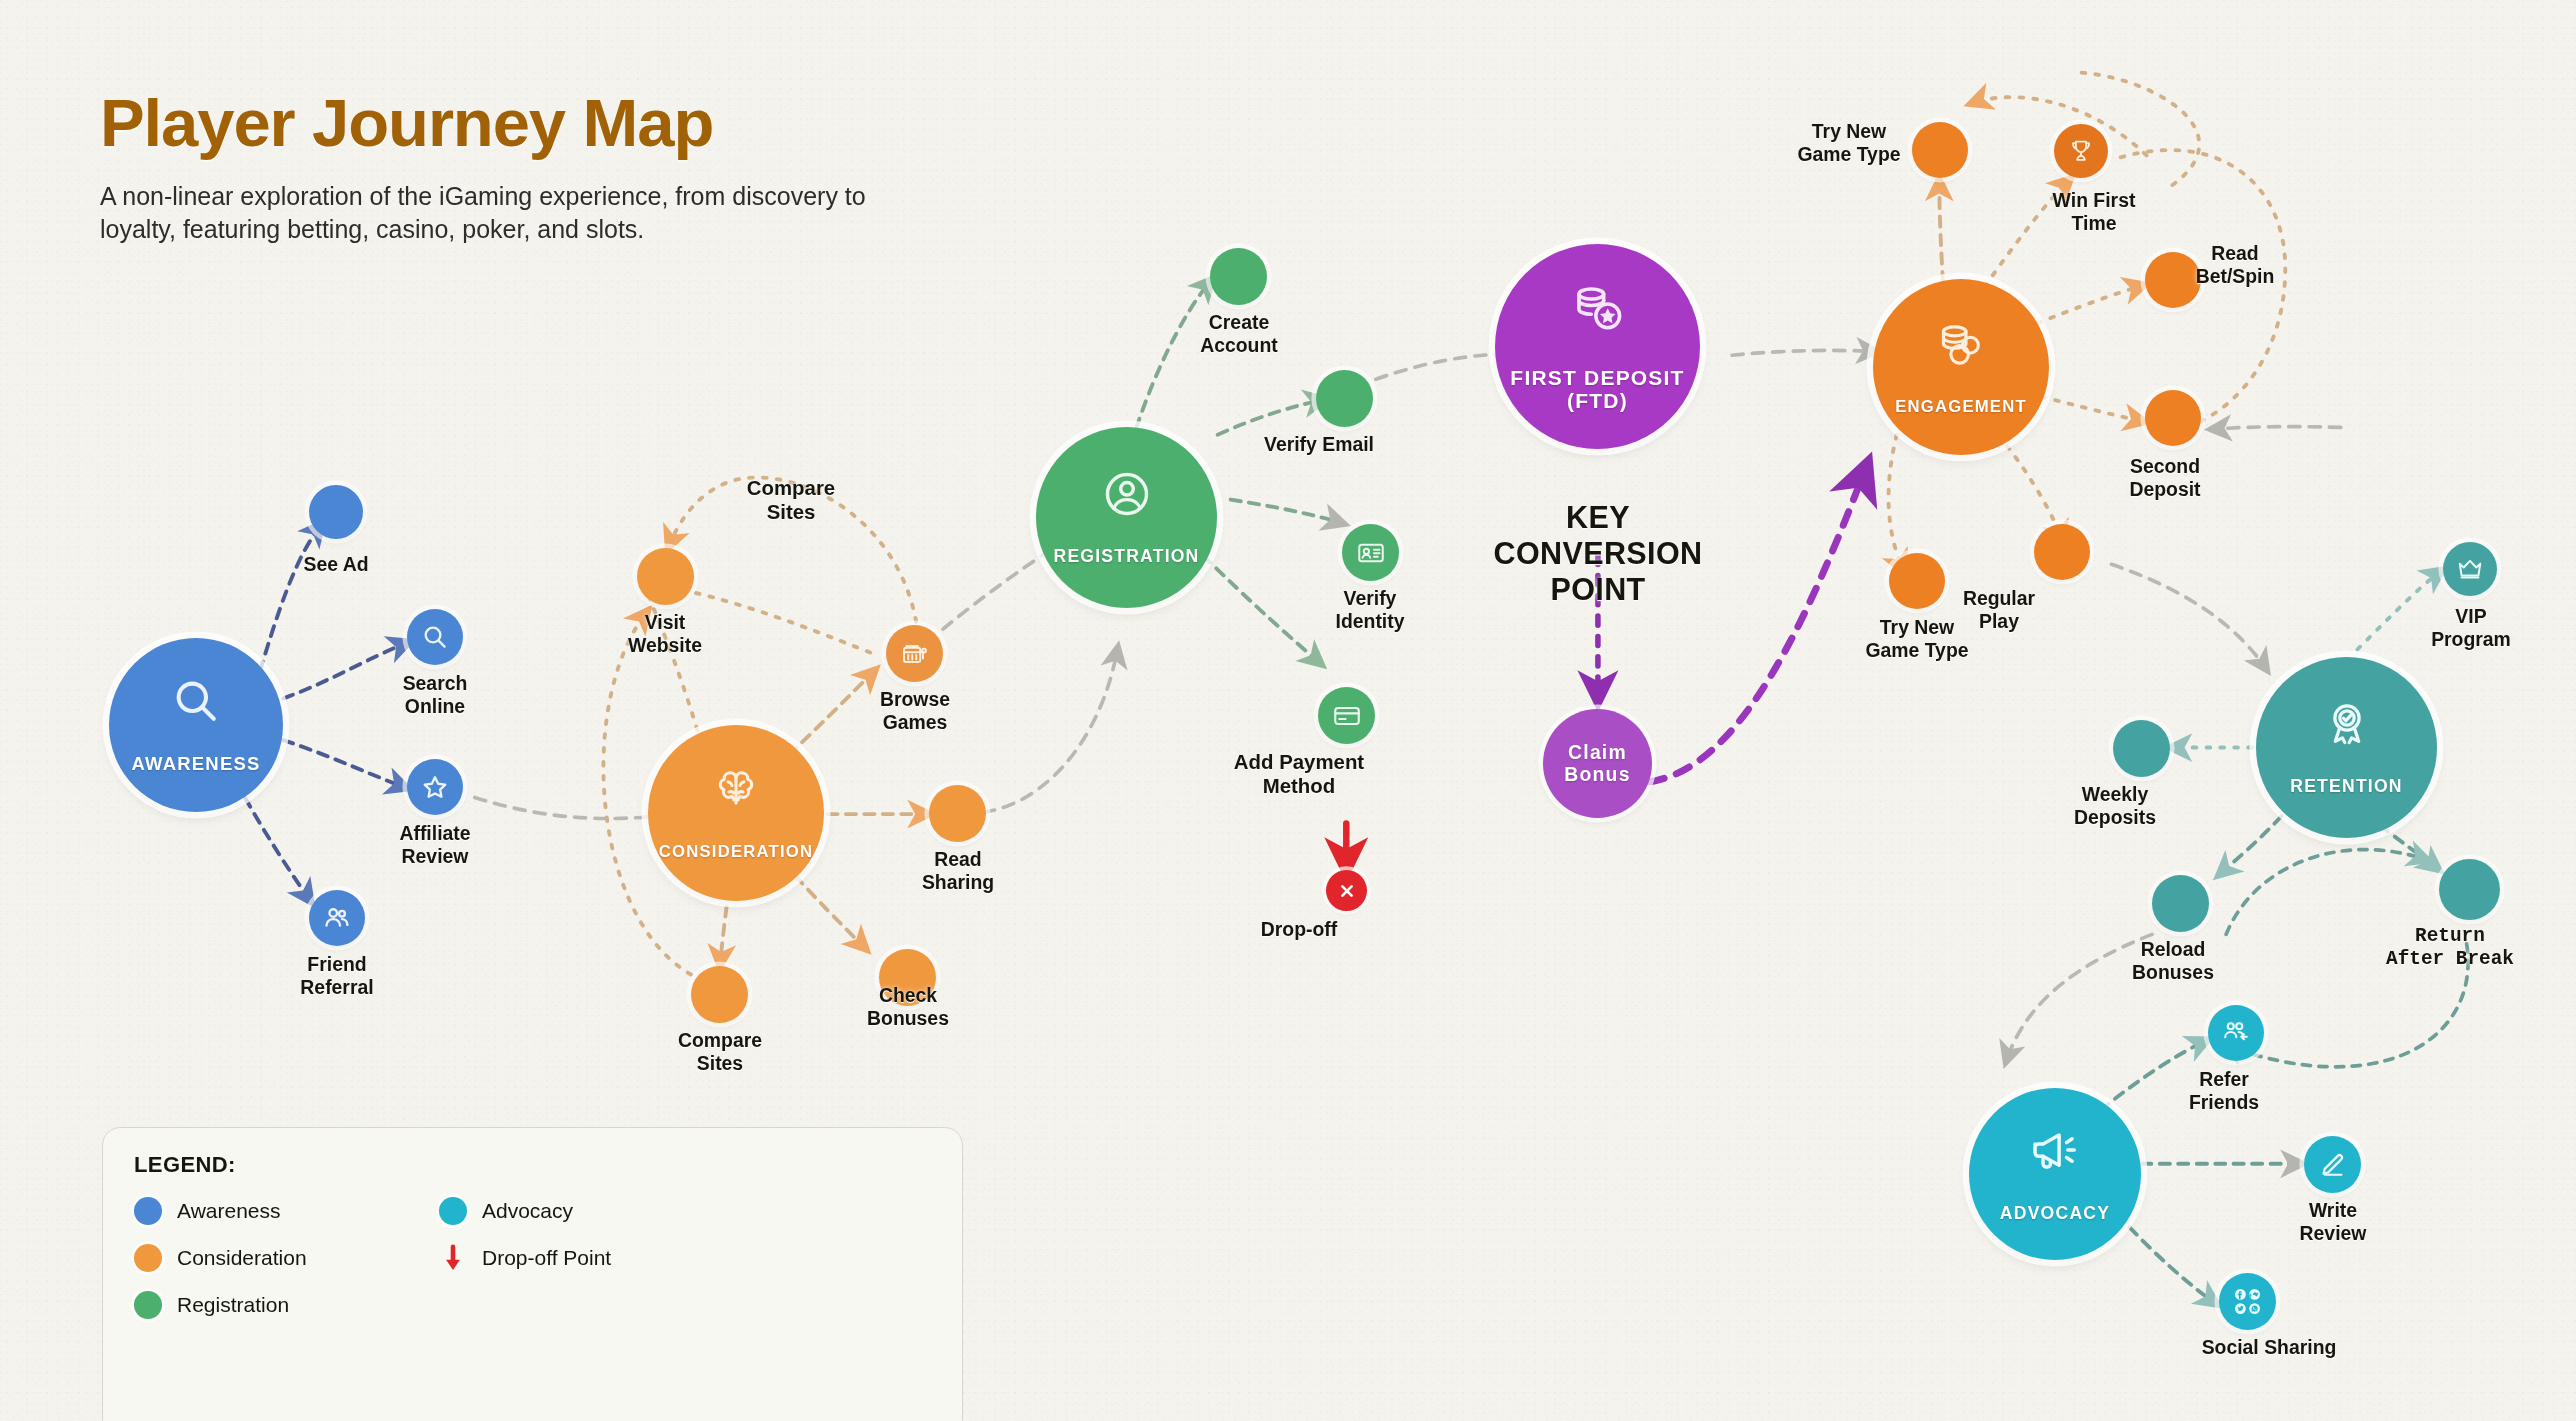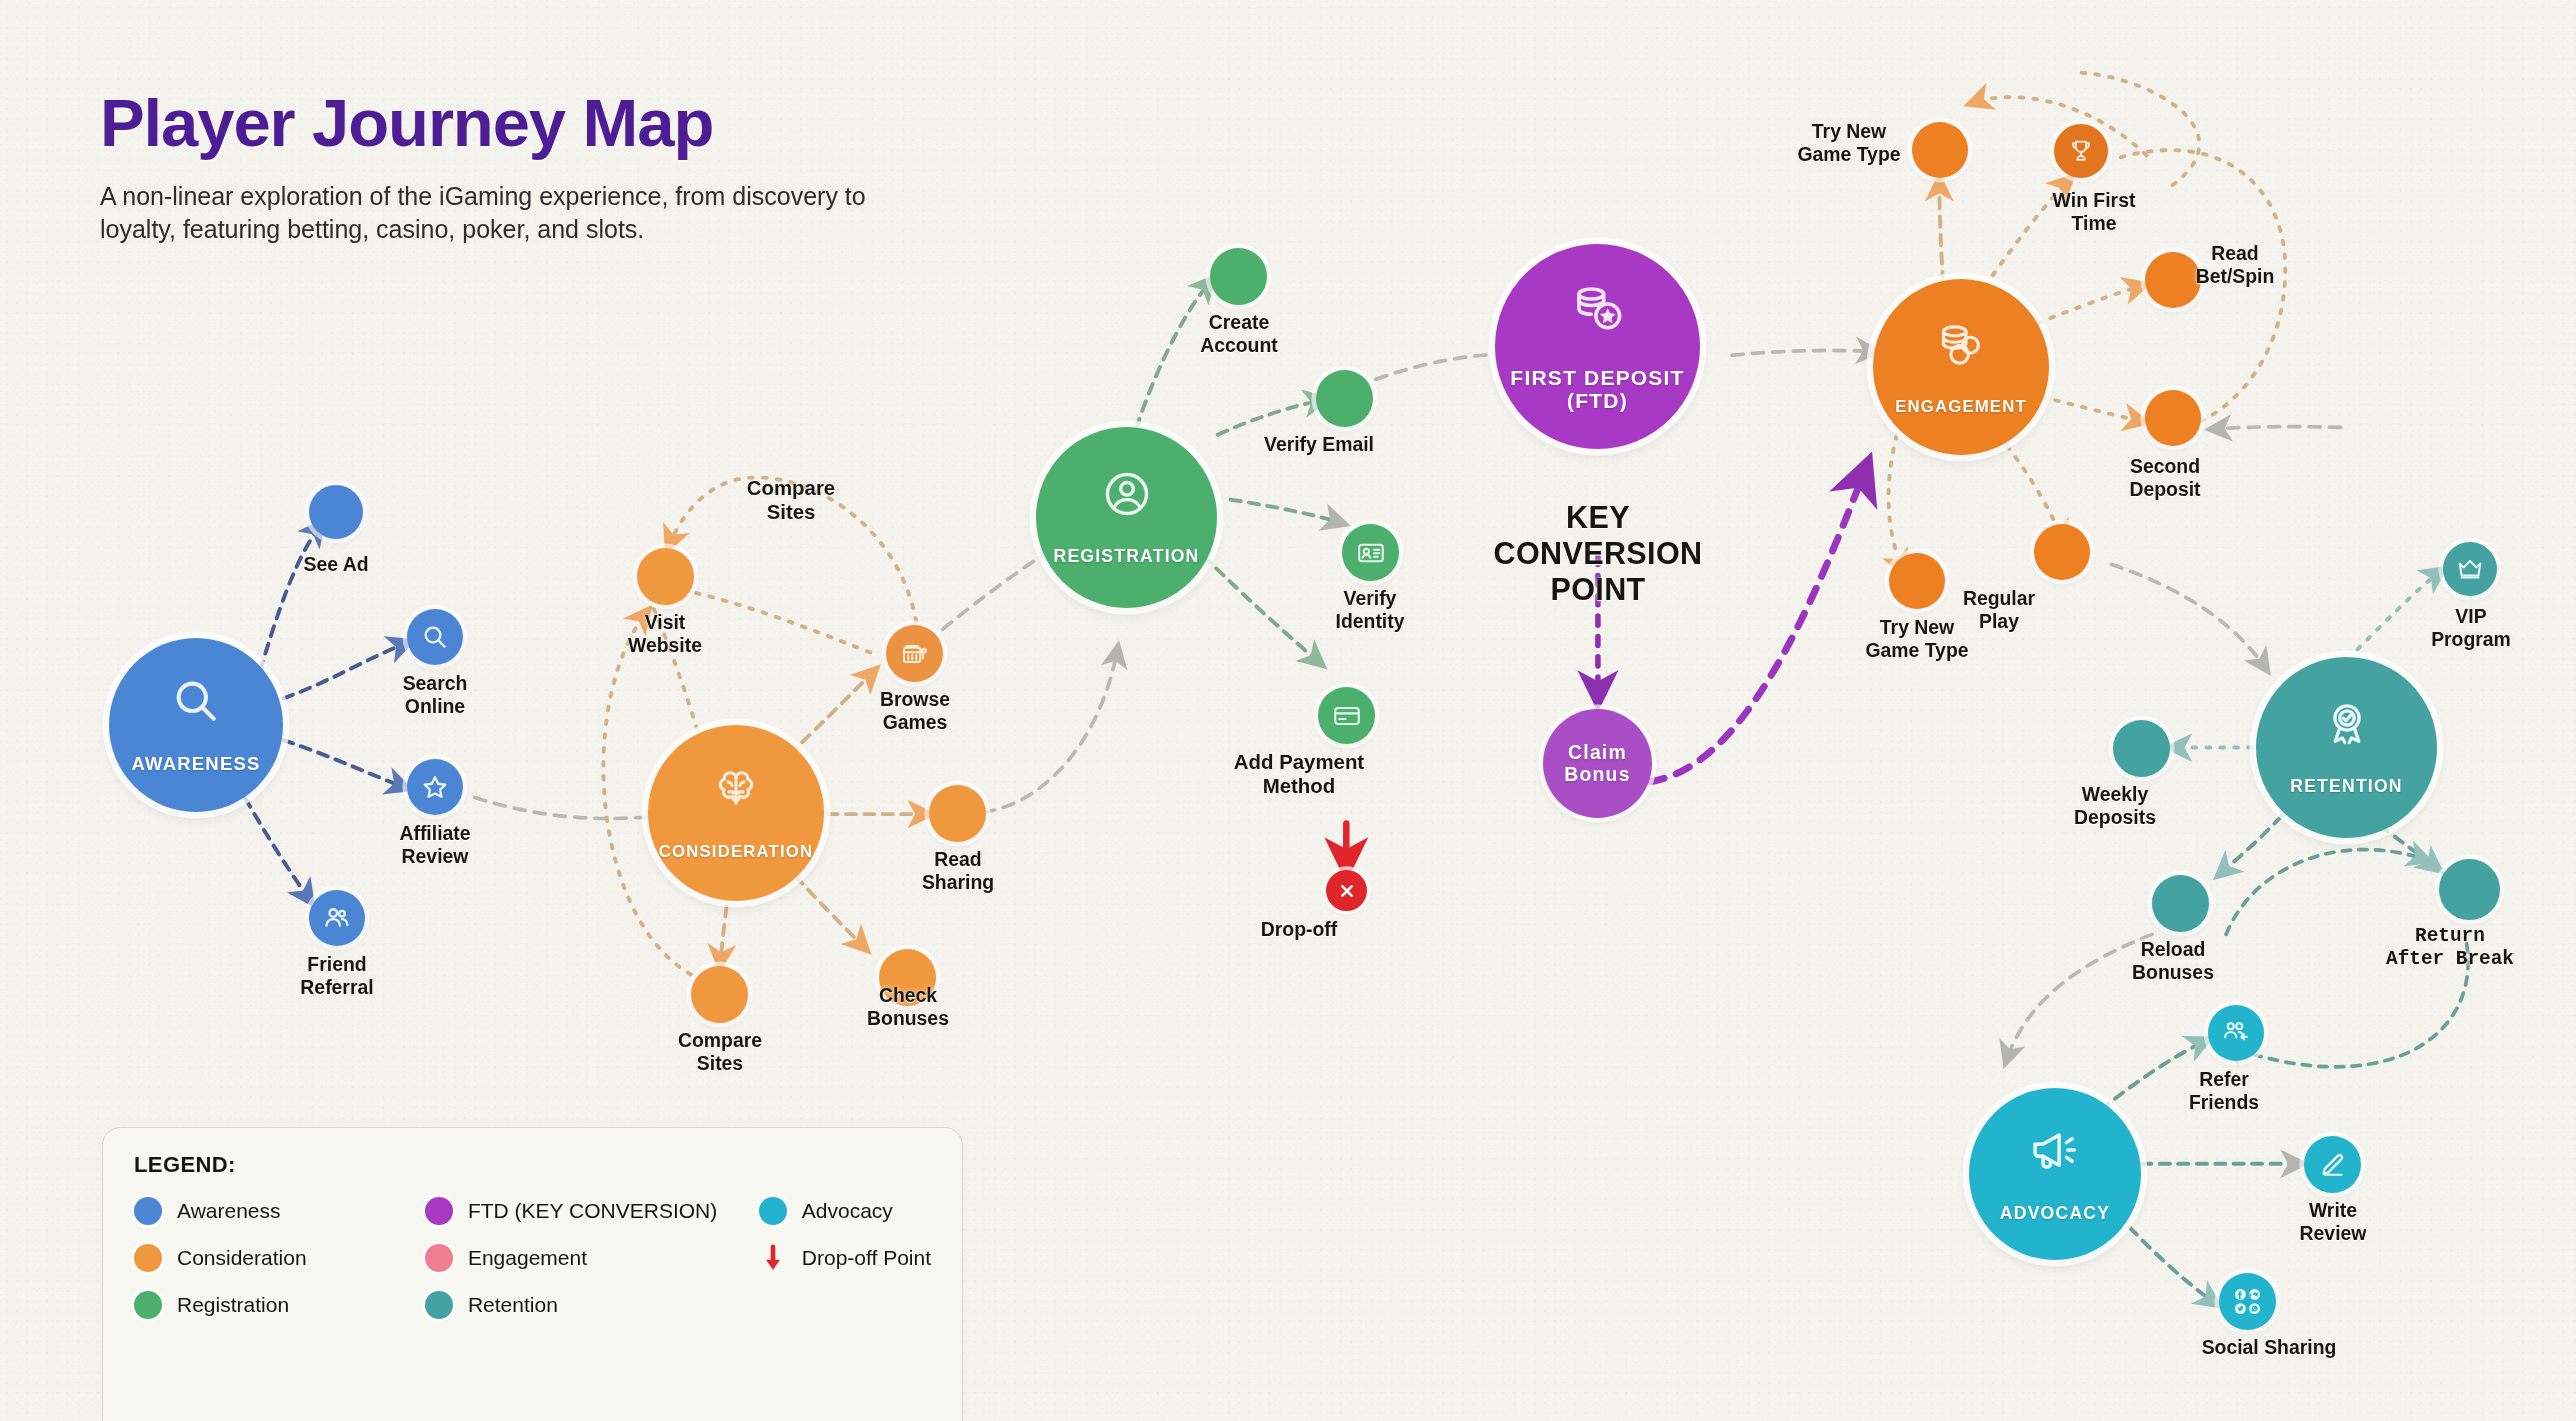--- a/index.html
+++ b/index.html
@@ -22,21 +22,21 @@
     background-size:6.5px 6.5px, 10.2px 10.2px, 12px 12px;
     opacity:.85;
     z-index:0;
   }
   #canvas{position:absolute;inset:0;z-index:1;}
   svg#edges{position:absolute;left:0;top:0;width:2576px;height:1421px;z-index:1;pointer-events:none;}
 
   
   #header{position:absolute;left:100px;top:89px;z-index:4;}
   #title{
-    font-size:67px;font-weight:bold;color:#4c1d95;
+    font-size:67px;font-weight:bold;color:#a16207;
     letter-spacing:-1.1px;line-height:1;margin:0;
     text-shadow:0 1.9px 0 rgba(255,255,255,.6);
   }
   #subtitle{
     margin-top:24px;font-size:25px;color:#2c2c2a;line-height:1.32;
     max-width:777px;font-weight:400;
   }
 
   
   .node{
@@ -539,34 +539,20 @@
       <div class="litem">
         <span class="swatch" style="background:#f0983e;"></span>
         <span class="ltext">Consideration</span>
       </div>
       <div class="litem">
         <span class="swatch" style="background:#4caf6e;"></span>
         <span class="ltext">Registration</span>
       </div>
     </div>
 
-    <div class="lcol">
-      <div class="litem">
-        <span class="swatch" style="background:#a839c4;"></span>
-        <span class="ltext">FTD (KEY CONVERSION)</span>
-      </div>
-      <div class="litem">
-        <span class="swatch" style="background:#ef7e92;"></span>
-        <span class="ltext">Engagement</span>
-      </div>
-      <div class="litem">
-        <span class="swatch" style="background:#44a3a0;"></span>
-        <span class="ltext">Retention</span>
-      </div>
-    </div>
 
     <div class="lcol">
       <div class="litem">
         <span class="swatch" style="background:#22b4cc;"></span>
         <span class="ltext">Advocacy</span>
       </div>
       <div class="litem">
         <span class="dropicon">
           <svg width="24" height="28" viewBox="0 0 26 30">
             <line x1="13" y1="3" x2="13" y2="19" stroke="#e0262b" stroke-width="5" stroke-linecap="round"></line>

